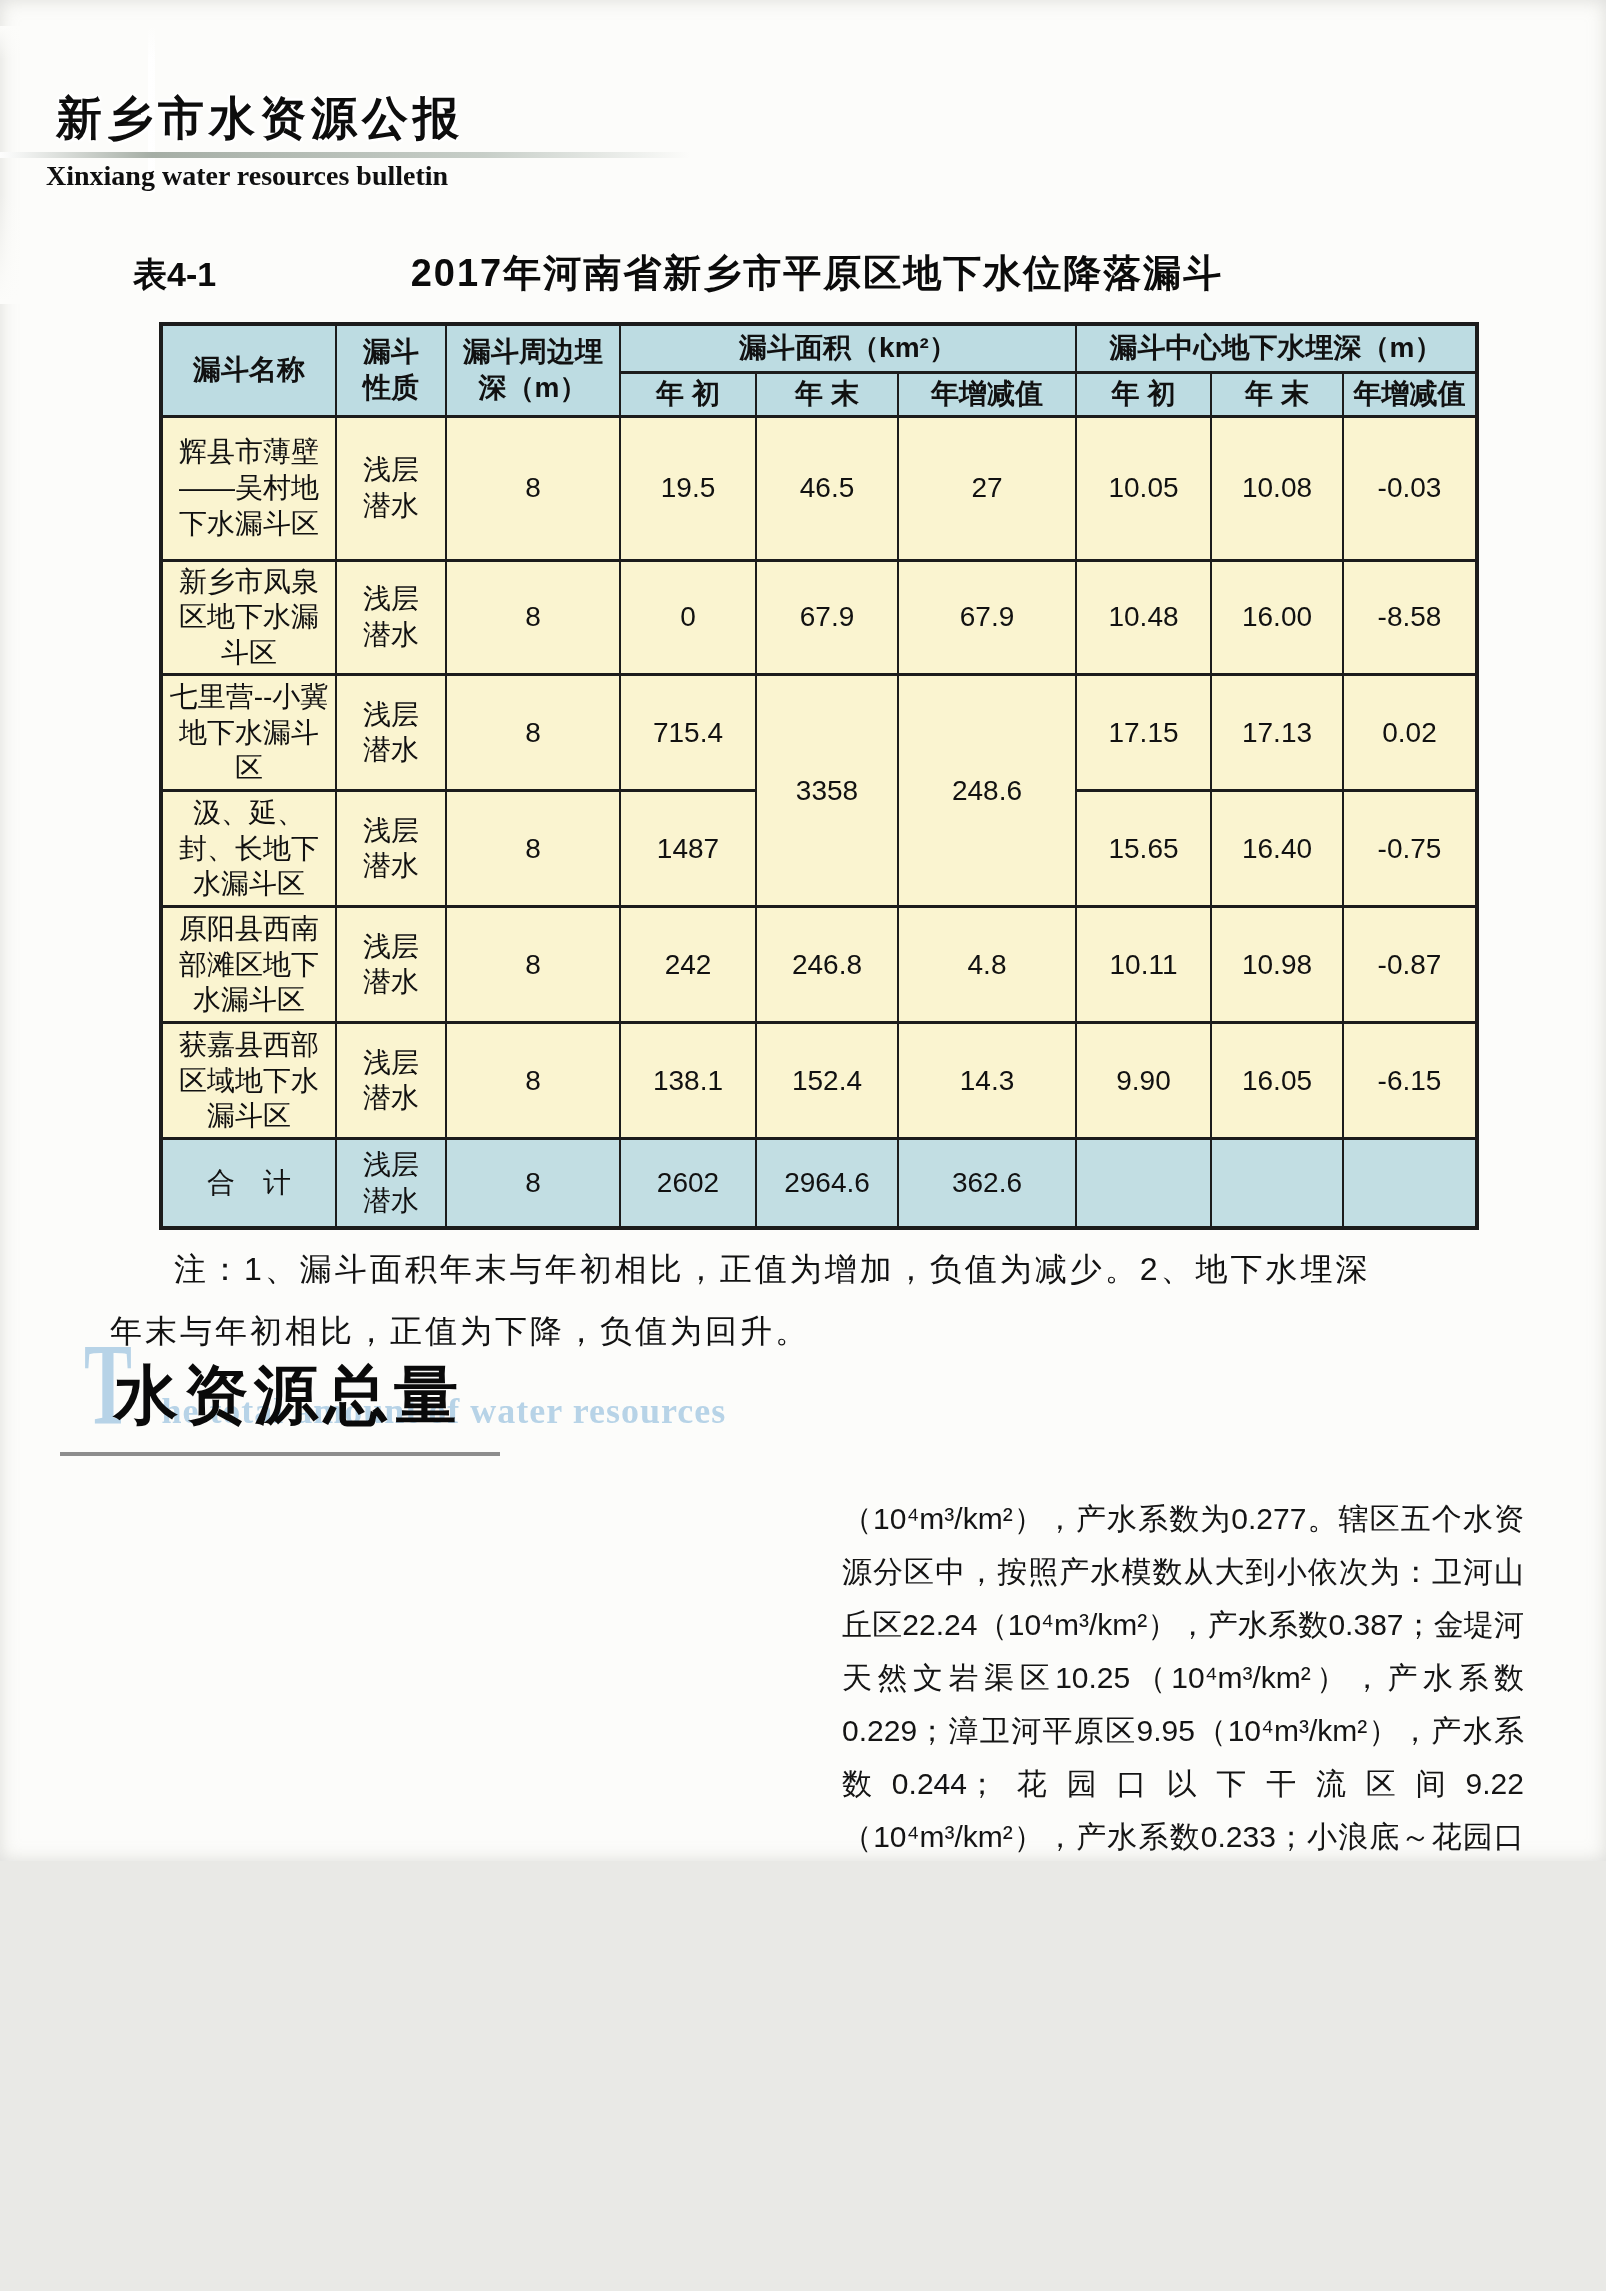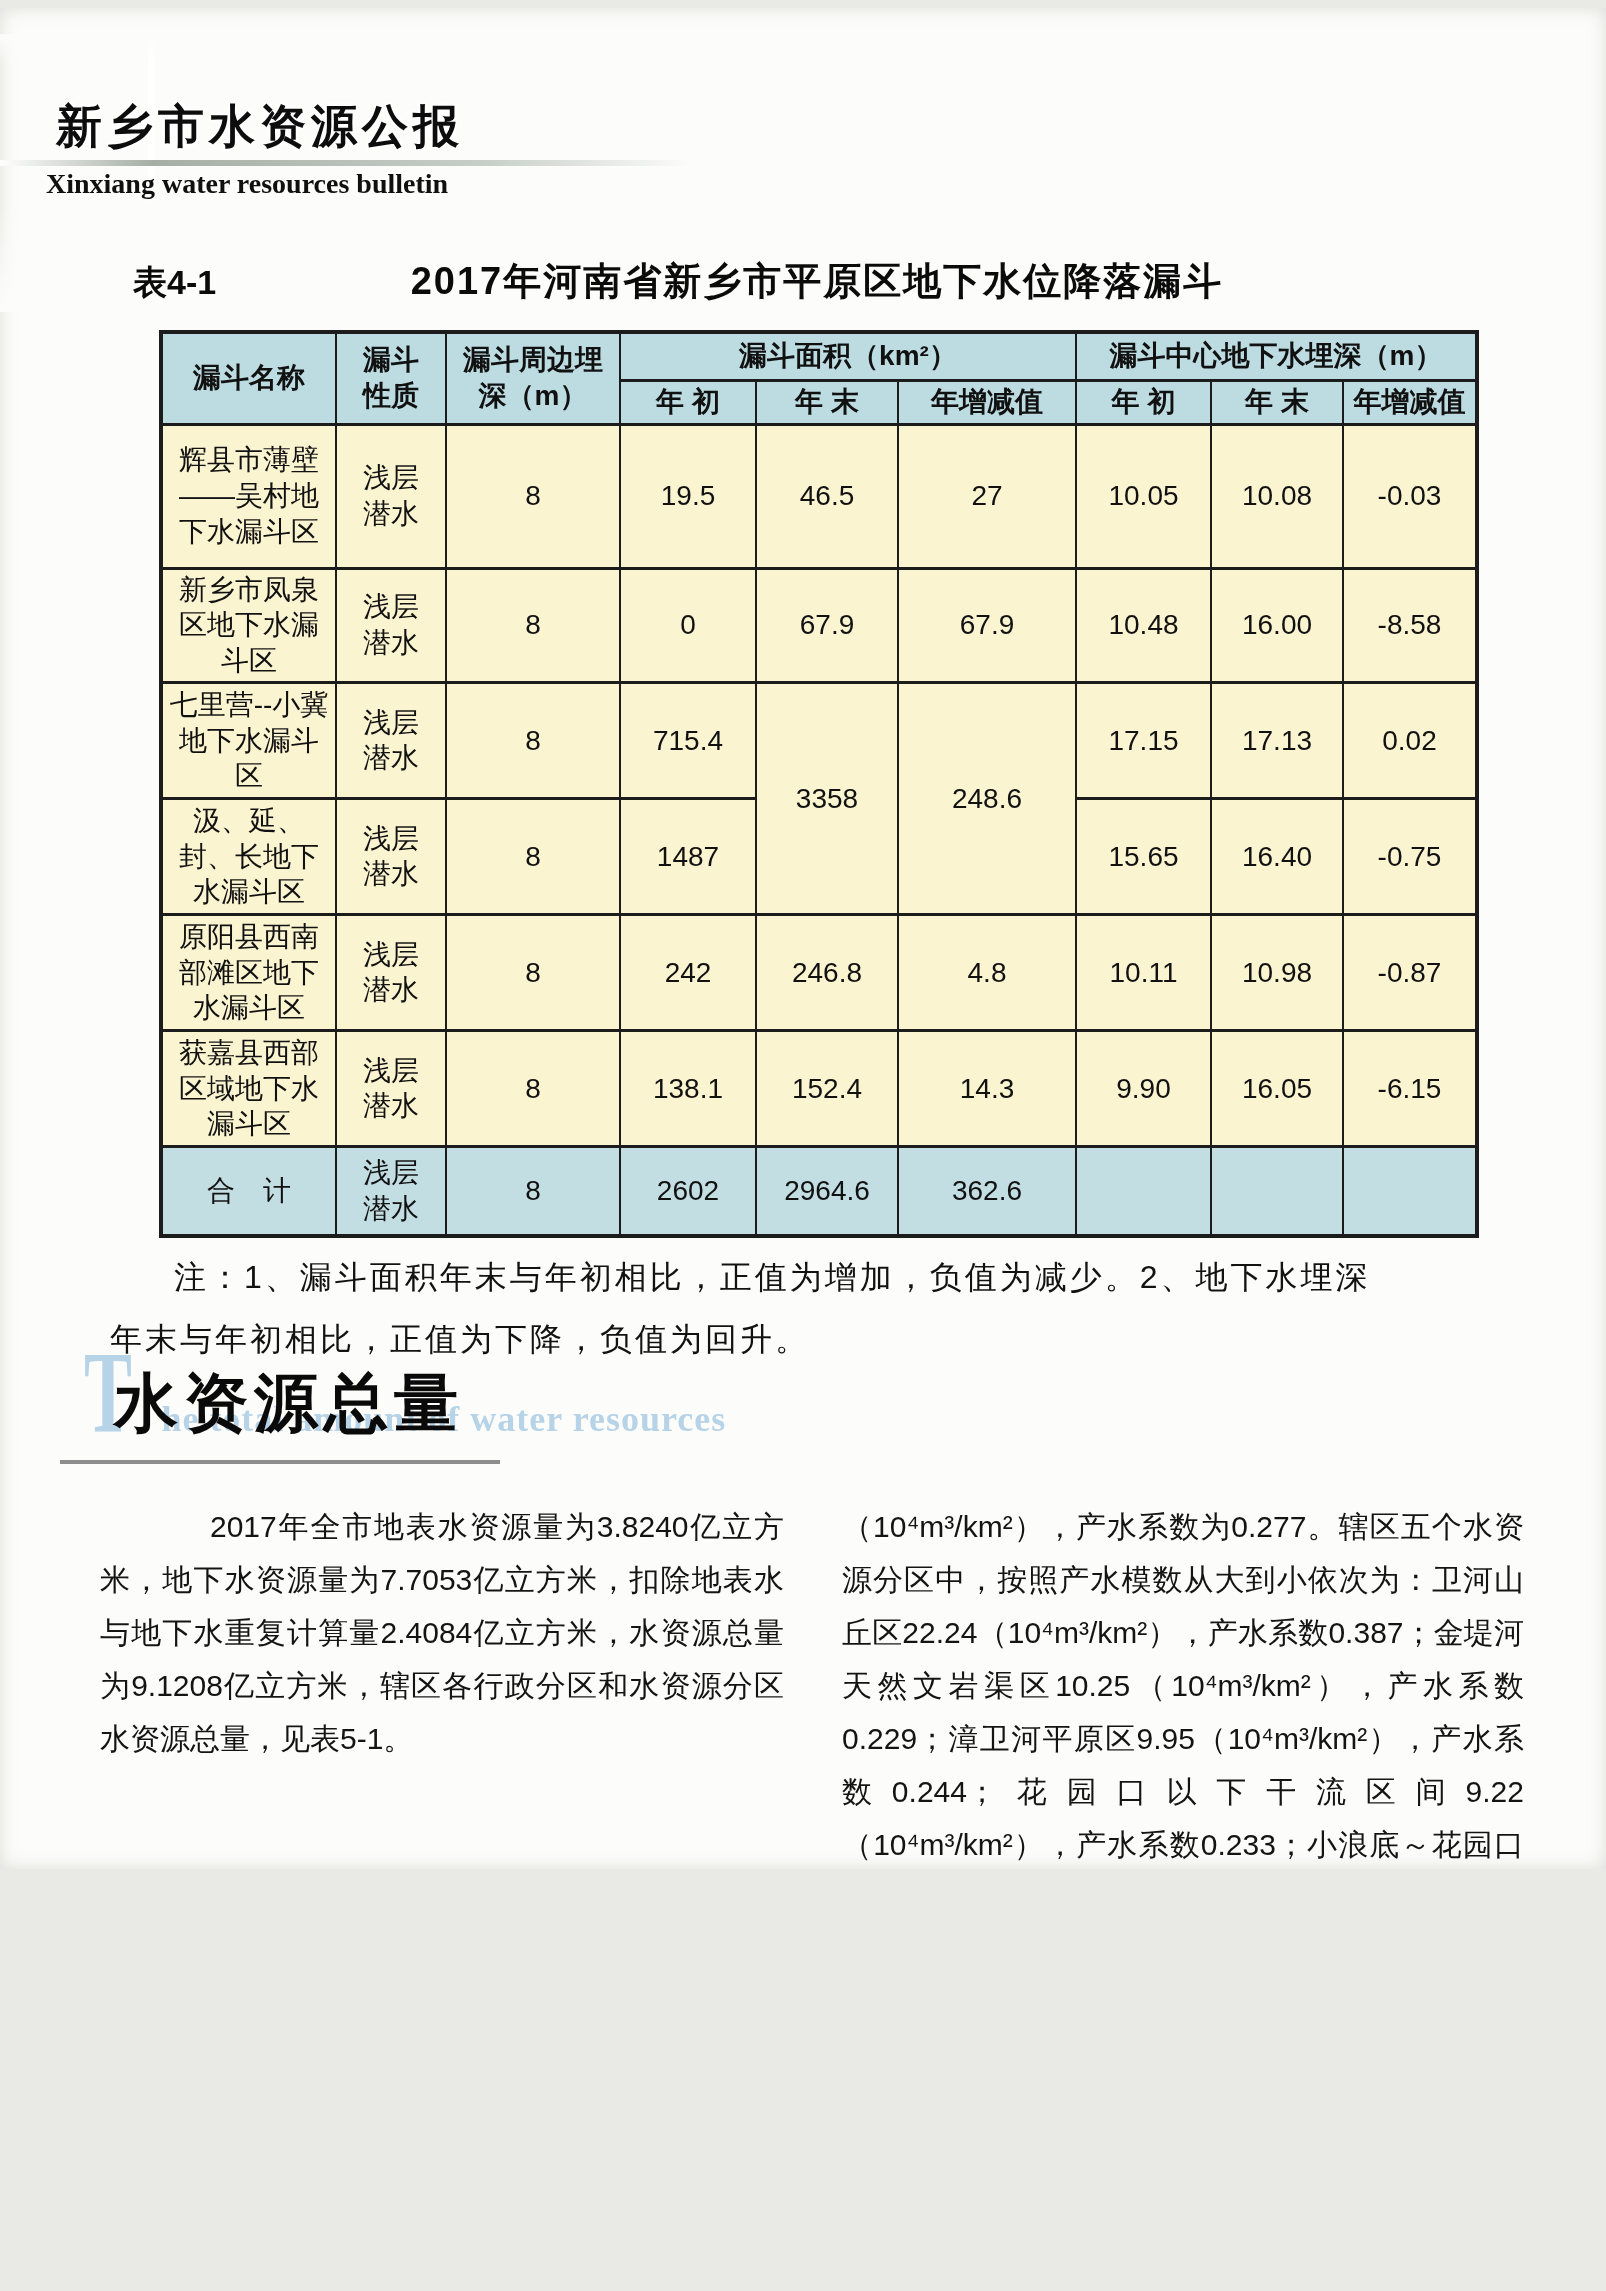--- a/index.html
+++ b/index.html
@@ -1,16 +1,16 @@
 <!DOCTYPE html>
 <html><head>
 <meta charset="utf-8">
 <style>
   html,body{margin:0;padding:0;background:#e9e9e6;}
-  .page{position:relative;width:1606px;height:1861px;margin:8px auto;background:#fcfcfa;
+  .page{position:relative;width:1606px;height:1861px;margin:0 auto;background:#fcfcfa;
         font-family:"Liberation Sans","DejaVu Sans",sans-serif;color:#161616;overflow:hidden;
         box-shadow:inset 0 0 18px rgba(160,160,155,.35);}
 
   
   .photo{position:absolute;left:0;top:26px;width:212px;height:278px;
     background:
       radial-gradient(140px 90px at 78% 12%, #6f8d4b 0%, rgba(111,141,75,0) 70%),
       radial-gradient(120px 90px at 92% 30%, #a3b88b 0%, rgba(163,184,139,0) 75%),
       radial-gradient(110px 150px at 12% 26%, #95784e 0%, rgba(149,120,78,0) 72%),
       radial-gradient(90px 180px at 16% 76%, #6e563a 0%, rgba(110,86,58,0) 70%),
@@ -205,21 +205,20 @@
     </tbody>
   </table>
 
   <div class="note">注：1、漏斗面积年末与年初相比，正值为增加，负值为减少。2、地下水埋深年末与年初相比，正值为下降，负值为回升。</div>
 
   <div class="watermark"><span class="wm-t">T</span><span class="wm-rest">he total amount of water resources</span></div>
   <h2 class="section-heading">水资源总量</h2>
   <div class="heading-rule"></div>
 
   <div class="col col-left">
-    <p class="indent">2017年全市地表水资源量为3.8240亿立方米，地下水资源量为7.7053亿立方米，扣除地表水与地下水重复计算量2.4084亿立方米，水资源总量为9.1208亿立方米，辖区各行政分区和水资源分区水资源总量，见表5-1。</p>
   </div>
   <div class="col col-right">
     <p>（10⁴m³/km²），产水系数为0.277。辖区五个水资源分区中，按照产水模数从大到小依次为：卫河山丘区22.24（10⁴m³/km²），产水系数0.387；金堤河天然文岩渠区10.25（10⁴m³/km²），产水系数0.229；漳卫河平原区9.95（10⁴m³/km²），产水系数0.244；花园口以下干流区间9.22（10⁴m³/km²），产水系数0.233；小浪底～花园口干流区间8.60（10⁴m³/km²），产水系数0.214。</p>
   </div>
 
   <div class="page-number">10</div>
 
 </div>
 
 </body></html>

